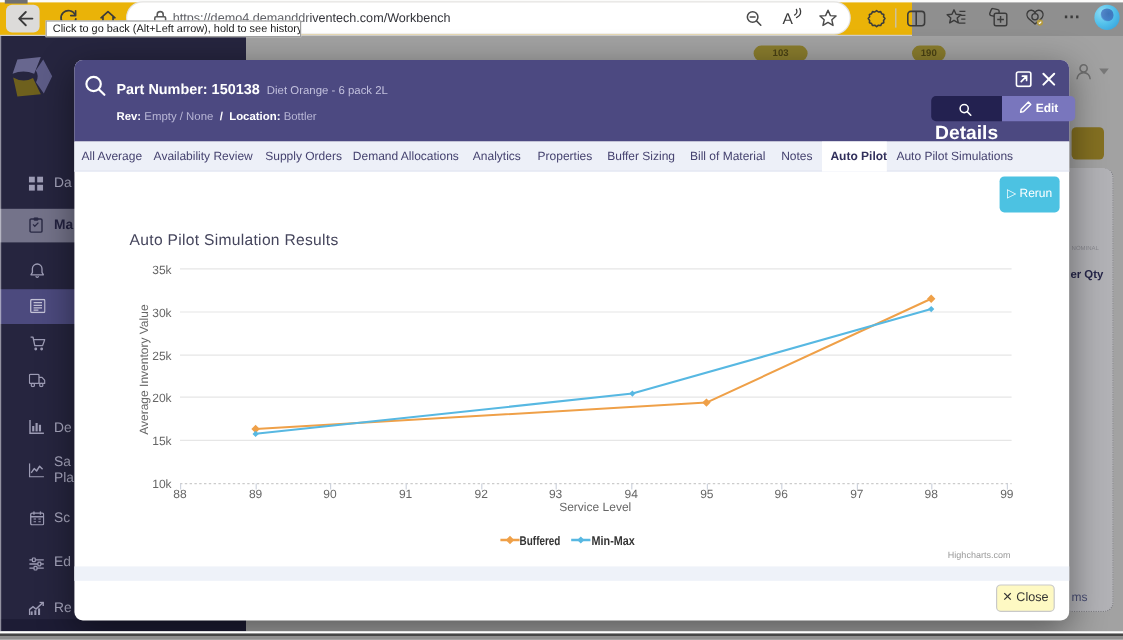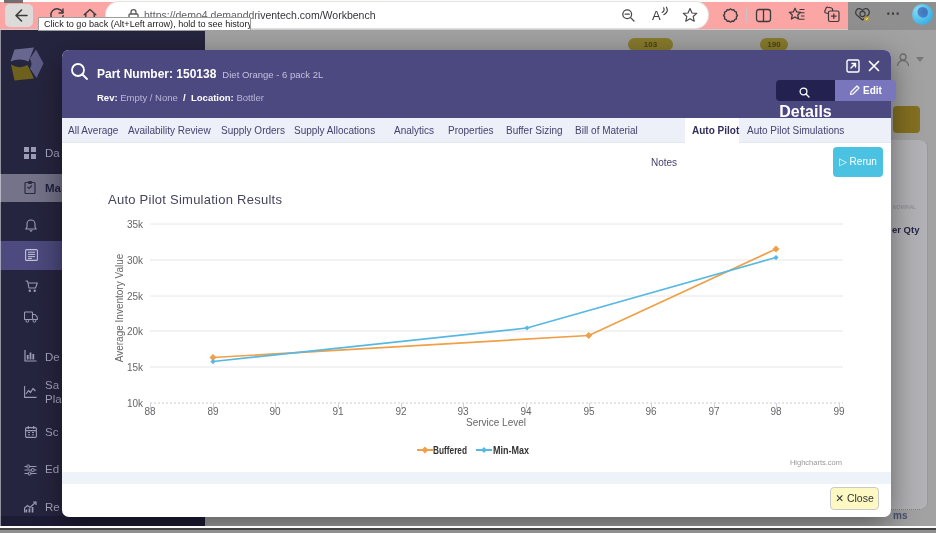--- a/index.html
+++ b/index.html
@@ -3,21 +3,21 @@
 <meta charset="utf-8">
 <style>
   * { margin:0; padding:0; box-sizing:border-box; }
   html,body { width:936px; height:533px; overflow:hidden; }
   body { font-family:"Liberation Sans", sans-serif; position:relative; background:#8f8f8f; }
   .abs { position:absolute; }
 </style>
 </head>
 <body>
 
-<div class="abs" style="left:0;top:0;width:848px;height:30px;background:#fca5a5;border-bottom:1px solid #d0cfcd;">
+<div class="abs" style="left:0;top:0;width:760px;height:30px;background:#eab308;border-bottom:1px solid #d0cfcd;">
   <div class="abs" style="left:0;top:0;width:936px;height:2px;background:#fbfbfa;"></div>
   <div class="abs" style="left:4px;top:0;width:19px;height:2.5px;background:#707070;"></div>
 
   <div class="abs" style="left:5px;top:4px;width:28px;height:23px;background:#dcdbd9;border-radius:5px;"></div>
   <svg class="abs" style="left:12px;top:7px;" width="17" height="17" viewBox="0 0 17 17">
       <path d="M9.5 3 L4 8.5 L9.5 14 M4.2 8.5 L15 8.5" stroke="#3b3b3b" stroke-width="1.6" fill="none" stroke-linecap="round" stroke-linejoin="round"></path>
     </svg>
 
   <svg class="abs" style="left:49px;top:7px;" width="16" height="16" viewBox="0 0 16 16">
       <path d="M13.7 5.5 A6.2 6.2 0 1 0 14.2 8.7" stroke="#3b3b3b" stroke-width="1.4" fill="none" stroke-linecap="round"></path>
@@ -173,21 +173,21 @@
 
 <svg class="abs" style="left:895px;top:52px;" width="16" height="16" viewBox="0 0 16 16">
     <circle cx="8" cy="5" r="3" stroke="#6d6d6d" stroke-width="1.3" fill="none"></circle>
     <path d="M2.5 14 A5.5 5.5 0 0 1 13.5 14" stroke="#6d6d6d" stroke-width="1.3" fill="none"></path>
   </svg>
 <div class="abs" style="left:916px;top:57px;width:0;height:0;border-left:4px solid transparent;border-right:4px solid transparent;border-top:5px solid #787878;"></div>
 <div class="abs" style="left:893px;top:106px;width:27px;height:27px;background:#847021;border-radius:4px;"></div>
 <div class="abs" style="left:891px;top:140px;width:37px;height:370px;background:#b2b2b6;border-radius:0 8px 8px 0;border-right:1px dotted #7e7e82;border-bottom:1px dotted #7e7e82;"></div>
 <div class="abs" style="left:893px;top:204px;font-size:5px;color:#8a8a90;">NOMINAL</div>
 <div class="abs" style="left:892px;top:224px;font-size:9.5px;font-weight:bold;color:#26264a;">er Qty</div>
-<div class="abs" style="left:893px;top:493px;font-size:10px;font-weight:bold;color:#4a4f74;margin-top:17px;">ms</div>
+<div class="abs" style="left:893px;top:493px;font-size:10px;font-weight:normal;color:#4a4f74;">ms</div>
 
 <div class="abs" style="left:62px;top:50px;width:829px;height:467px;border-radius:7px;background:#ffffff;box-shadow:0 8px 30px rgba(0,0,0,.45);"></div>
 
 <div class="abs" style="left:62px;top:50px;width:829px;height:68px;border-radius:7px 7px 0 0;background:#4c4981;"></div>
 <svg class="abs" style="left:70px;top:62px;" width="19" height="19" viewBox="0 0 19 19">
     <circle cx="8" cy="8" r="6" stroke="#ffffff" stroke-width="1.8" fill="none"></circle>
     <path d="M12.5 12.5 L17 17" stroke="#ffffff" stroke-width="1.8" stroke-linecap="round"></path>
   </svg>
 <div class="abs" style="left:97px;top:67px;font-size:12px;font-weight:bold;color:#ffffff;">Part Number: 150138 <span style="font-size:9.5px;font-weight:normal;color:#c2c0dd;">&nbsp;Diet Orange - 6 pack 2L</span></div>
 <div class="abs" style="left:97px;top:92px;font-size:9.5px;color:#ffffff;font-weight:bold;">Rev: <span style="font-weight:normal;color:#b9b7d6;">Empty / None</span> &nbsp;/&nbsp; Location: <span style="font-weight:normal;color:#b9b7d6;">Bottler</span></div>
@@ -205,26 +205,26 @@
   </svg>
 <svg class="abs" style="left:868px;top:60px;" width="12" height="12" viewBox="0 0 12 12">
     <path d="M1.5 1.5 L10.5 10.5 M10.5 1.5 L1.5 10.5" stroke="#fff" stroke-width="1.7" stroke-linecap="round"></path>
   </svg>
 
 <div class="abs" style="left:62px;top:118px;width:829px;height:25px;background:#edf0f8;border-bottom:1px solid #e3e7f2;"></div>
 <div class="abs" style="left:62px;top:118px;width:829px;height:25px;font-size:10px;color:#45426f;white-space:nowrap;">
   <span class="abs" style="left:6px;top:7px;">All Average</span>
   <span class="abs" style="left:66px;top:7px;">Availability Review</span>
   <span class="abs" style="left:159px;top:7px;">Supply Orders</span>
-  <span class="abs" style="left:232px;top:7px;">Supply Allocations</span>
+  <span class="abs" style="left:232px;top:7px;">Demand Allocations</span>
   <span class="abs" style="left:332px;top:7px;">Analytics</span>
   <span class="abs" style="left:386px;top:7px;">Properties</span>
   <span class="abs" style="left:444px;top:7px;">Buffer Sizing</span>
   <span class="abs" style="left:513px;top:7px;">Bill of Material</span>
-  <span class="abs" style="left:589px;top:7px;margin-top:32px;">Notes</span>
+  <span class="abs" style="left:589px;top:7px;">Notes</span>
   <span class="abs" style="left:623px;top:0;width:54px;height:25px;background:#fff;"></span>
   <span class="abs" style="left:630px;top:7px;font-weight:bold;color:#32305c;">Auto Pilot</span>
   <span class="abs" style="left:685px;top:7px;">Auto Pilot Simulations</span>
 </div>
 
 <div class="abs" style="left:833px;top:147px;width:50px;height:30px;background:#4cc2e2;border-radius:4px;color:#fff;font-size:10px;font-weight:normal;text-align:center;line-height:30px;">▷ Rerun</div>
 <div class="abs" style="left:108px;top:192px;font-size:13px;letter-spacing:0.25px;color:#45455c;">Auto Pilot Simulation Results</div>
 
 <svg class="abs" style="left:62px;top:143px;" width="829" height="329" viewBox="0 0 829 329">
 

